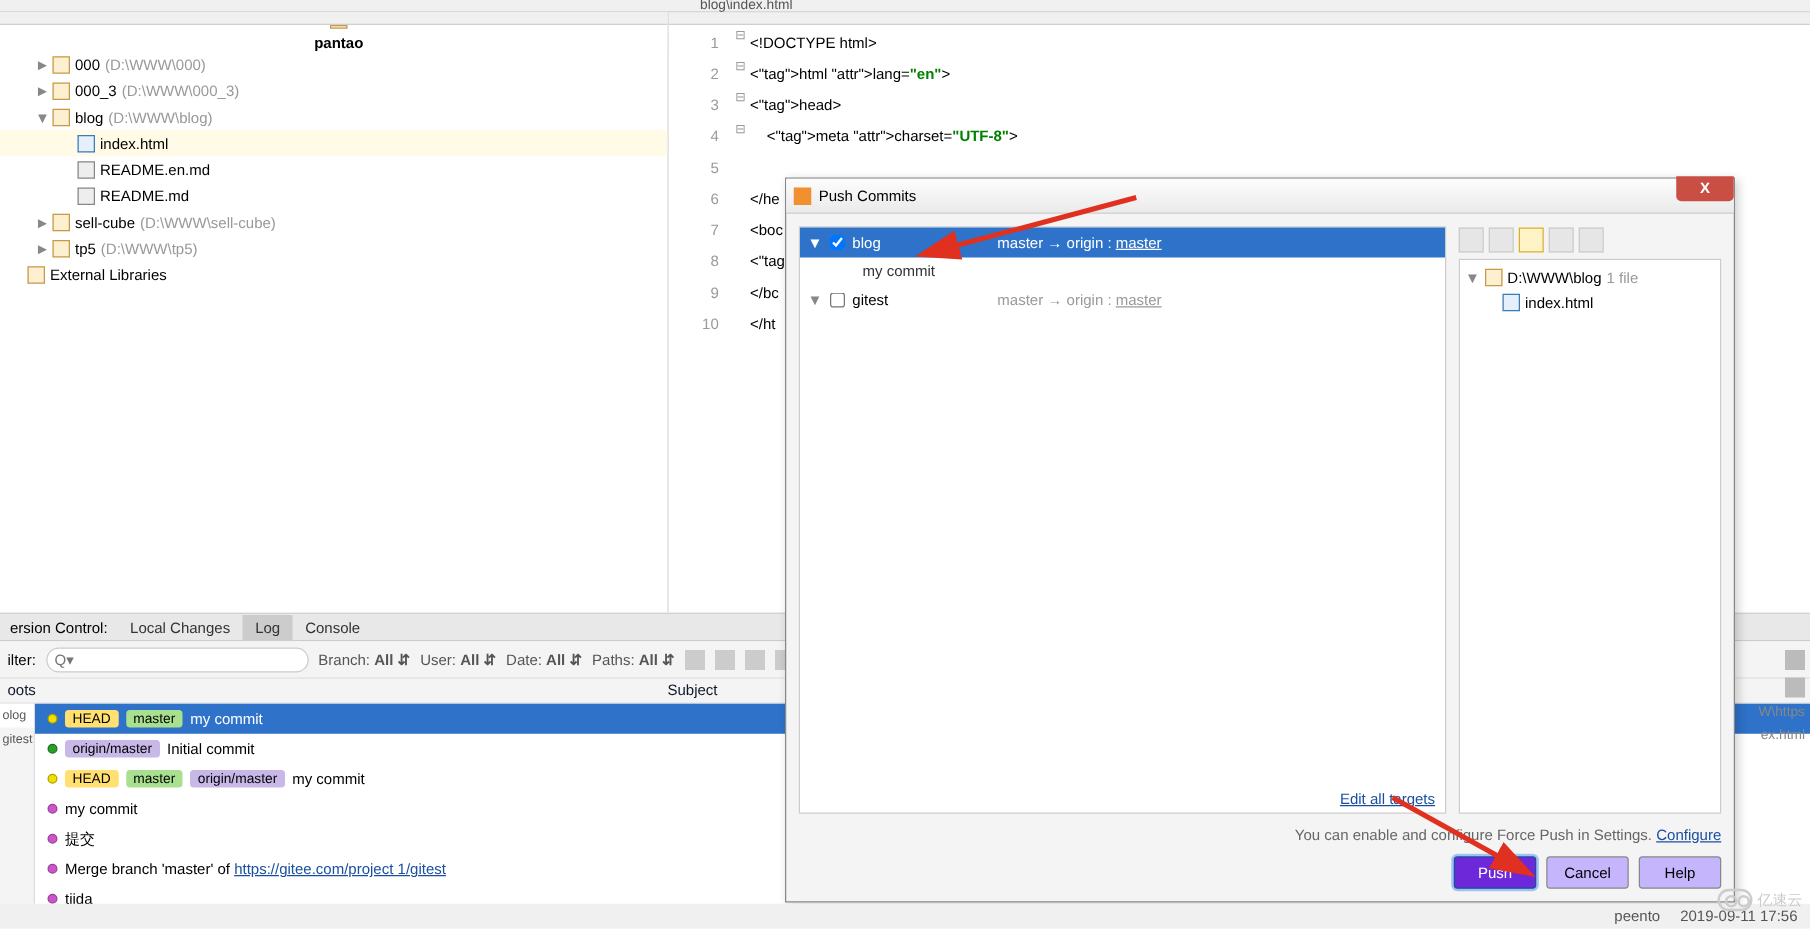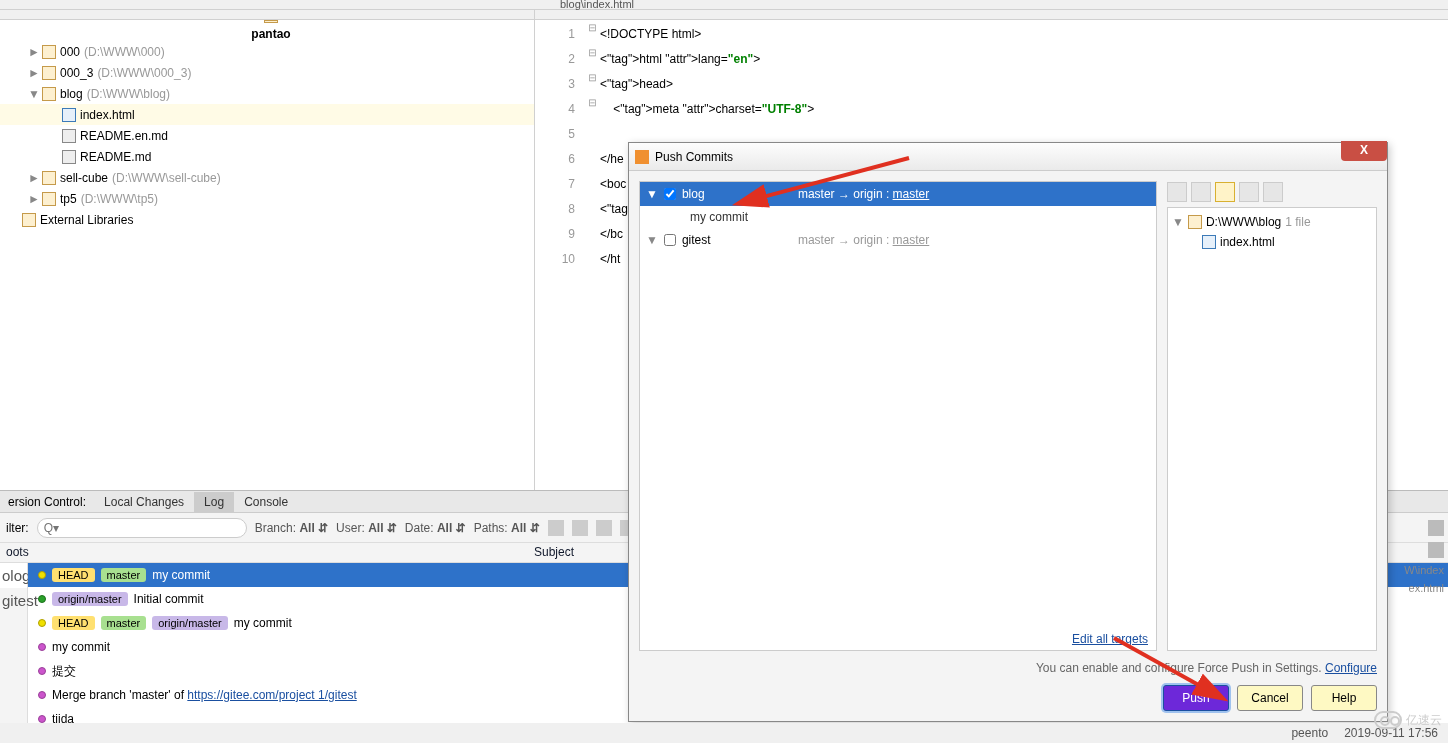--- a/index.html
+++ b/index.html
@@ -44,21 +44,21 @@
 .vc-tabs .tab { padding:3px 10px; color:#333; cursor:pointer; }
 .vc-tabs .tab.active { background:#ccc; }
 .vc-filter { height:30px; background:#f4f4f4; display:flex; align-items:center; padding:0 6px; gap:8px; border-bottom:1px solid #ddd; }
 .vc-filter .search { width:210px; height:20px; border:1px solid #ccc; border-radius:10px; padding:0 20px 0 6px; }
 .vc-filter .seg { color:#555; }
 .vc-filter .ico { width:16px; height:16px; background:#ccc; }
 .vc-subhead { height:20px; background:#f4f4f4; border-bottom:1px solid #ddd; display:flex; }
 .vc-subhead .col { padding:2px 6px; color:#0f172a; }
 .vc-body { display:flex; height:160px; }
 .roots { width:28px; background:#f4f4f4; border-right:1px solid #ddd; }
-.roots div { padding:4px 2px; font-size:15px; color:#555; }
+.roots div { padding:4px 2px; font-size:10px; color:#555; }
 .roots .sel { background:#fff; }
 .log-lines { flex:1; }
 .log-line { height:24px; display:flex; align-items:center; padding-left:10px; gap:6px; }
 .log-line.sel { background:#2e72c9; color:#fff; }
 .log-line .dot { width:8px; height:8px; border-radius:50%; background:#2aa02a; border:1px solid #1a701a; }
 .log-line .dot.m { background:#f0e000; border-color:#b0a000; }
 .log-line .dot.g { background:#cc55cc; border-color:#994099; }
 .chip { padding:1px 6px; border-radius:3px; font-size:11px; }
 .chip.head { background:#ffe070; color:#000; }
 .chip.master { background:#a8e090; color:#000; }
@@ -88,21 +88,21 @@
 .edit-targets { text-align:right; padding:4px 8px; }
 .edit-targets a { color:#1a4fa0; }
 
 .force-push { text-align:right; padding:0 10px; color:#666; }
 .force-push a { color:#1a4fa0; }
 
 .dlg-bottom { padding:10px; display:flex; align-items:center; }
 .dlg-bottom .tags { display:flex; align-items:center; gap:6px; }
 .dlg-bottom select { width:110px; height:24px; border:1px solid #aaa; background:#fff; }
 .dlg-buttons { margin-left:auto; display:flex; gap:8px; }
-.dlg-buttons button { width:66px; height:26px; border:1px solid #888; background:#fef9c3; border-radius:3px; }
+.dlg-buttons button { width:66px; height:26px; border:1px solid #888; background:#c4b5fd; border-radius:3px; }
 .dlg-buttons button.primary { background:#6d28d9; color:#fff; border-color:#1a4fa0; box-shadow:0 0 0 2px #9fc2ee; }
 
 
 .arrow-red { position:absolute; background:none; pointer-events:none; }
 .arrow-red svg { overflow:visible; }
 .status-bar { position:absolute; bottom:0; right:0; height:20px; display:flex; align-items:center; gap:16px; padding:0 10px; color:#555; background:#f0f0f0; width:100%; justify-content:flex-end; }
 
 .watermark { position:absolute; right:6px; bottom:14px; color:#ccc; font-size:13px; display:flex; align-items:center; gap:4px; }
 .watermark .logo { width:28px; height:18px; border:2px solid #ccc; border-radius:10px; position:relative; }
 .watermark .logo::before, .watermark .logo::after { content:""; position:absolute; width:6px; height:6px; border:2px solid #ccc; border-radius:50%; top:3px; }
@@ -277,21 +277,21 @@
           <span class="dot g"></span>
           <span>tijda</span>
         </div>
       </div>
   </div>
 </div>
 
 <div class="right-strip">
   <span class="ico"></span>
   <span class="ico"></span>
-  <span class="txt">W\index</span>
+  <span class="txt">W\https</span>
   <span class="txt">ex.html</span>
 </div>
 
 <div class="dialog">
   <div class="dlg-title">
     <span style="width:14px;height:14px;background:#f09030;"></span>
     <span>Push Commits</span>
     <span class="close">X</span>
   </div>
   <div class="dlg-body">

